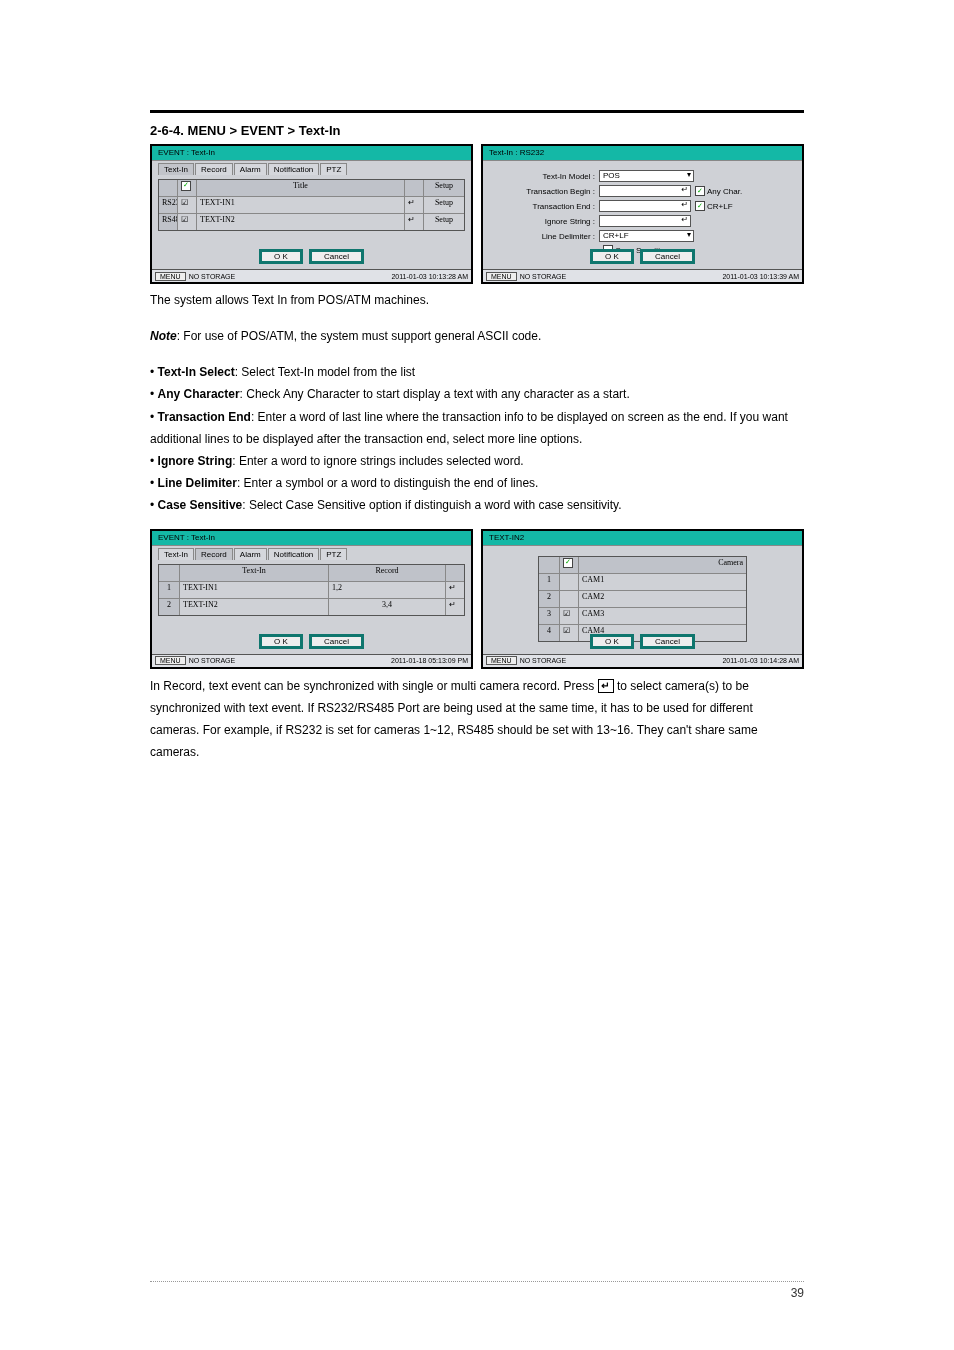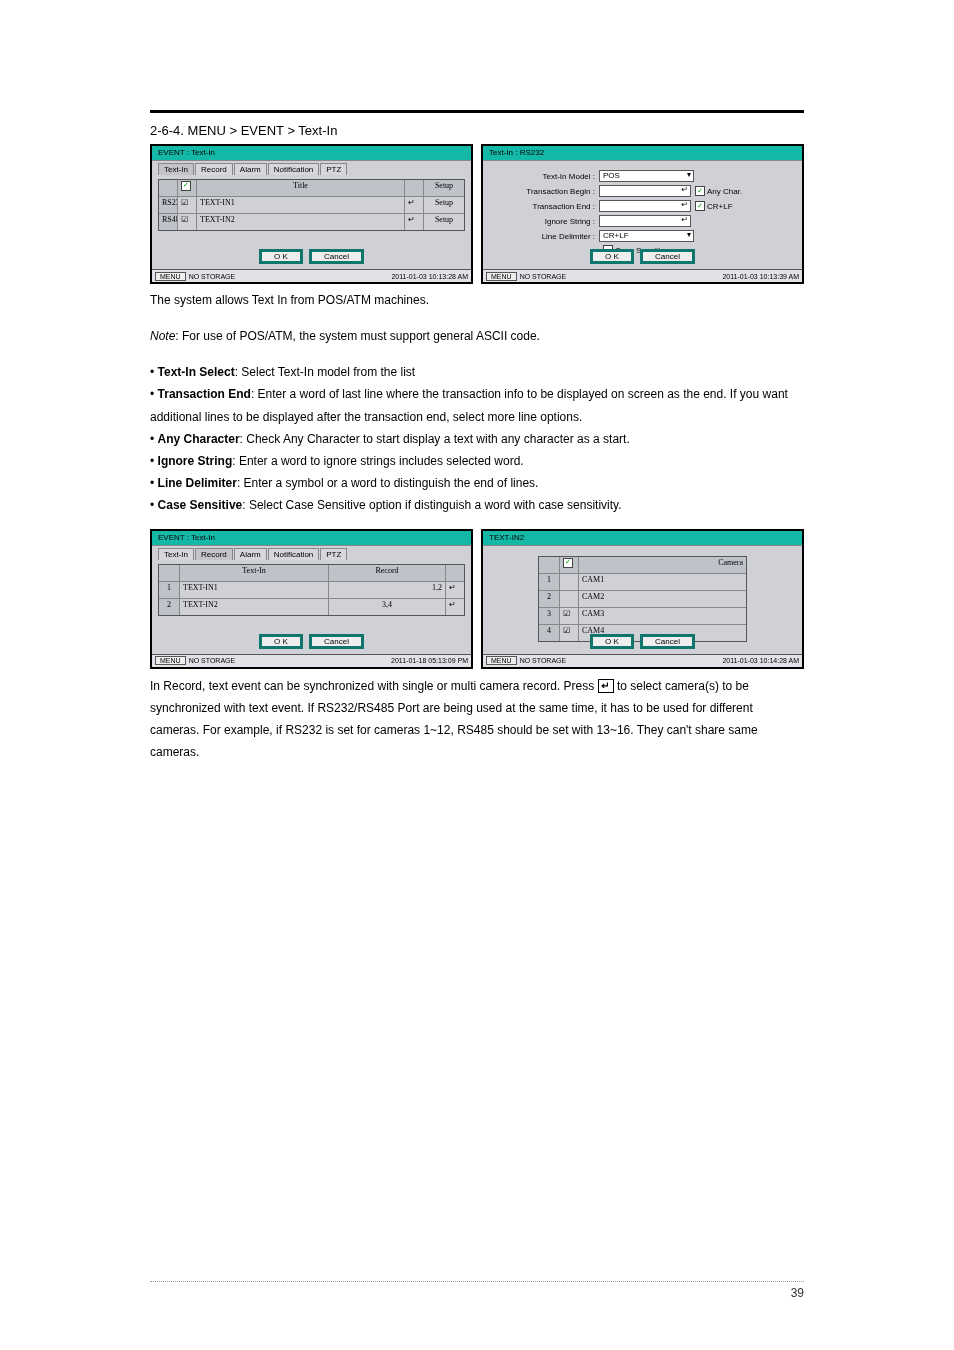--- a/index.html
+++ b/index.html
@@ -15,21 +15,21 @@
     box-sizing: border-box;
     position: relative;
     min-height: 1350px;
   }
   .top-rule {
     border-top: 3px solid #000;
     margin-bottom: 10px;
   }
   .heading {
     font-size: 13px;
-    font-weight: normal;
+    font-weight: bold;
     margin: 8px 0 6px 0;
   }
   .shotpair {
     display: flex;
     gap: 8px;
     margin-bottom: 6px;
   }
   .shot {
     border: 2px solid #000;
     background: #cfd1d6;
@@ -158,21 +158,21 @@
     line-height: 1.8;
     margin: 4px 0 14px 0;
   }
   .note {
     font-size: 12px;
     line-height: 1.8;
     margin: 0 0 14px 0;
   }
   .note b.it {
     font-style: italic;
-    font-weight: normal;
+    font-weight: bold;
   }
   .bullet {
     font-size: 12px;
     line-height: 1.85;
     margin: 0;
   }
   .bullet .dot {
     font-family: Arial;
   }
   .after-shots {
@@ -311,22 +311,22 @@
     </div>
   </div>
 
   <p class="caption">The system allows Text In from POS/ATM machines.</p>
 
   <p class="note">
     <b class="it">Note</b><span>: For use of POS/ATM, the system must support general ASCII code.</span>
   </p>
 
   <p class="bullet"><span class="dot">• </span><b>Text-In Select</b><span>: Select Text-In model from the list</span></p>
+  <p class="bullet"><span class="dot">• </span><b>Any Character</b><span>: Check Any Character to start display a text with any character as a start.</span></p>
   <p class="bullet"><span class="dot">• </span><b>Transaction End</b><span>: Enter a word of last line where the transaction info to be displayed on screen as the end. If you want additional lines to be displayed after the transaction end, select more line options.</span></p>
-  <p class="bullet"><span class="dot">• </span><b>Any Character</b><span>: Check Any Character to start display a text with any character as a start.</span></p>
   <p class="bullet"><span class="dot">• </span><b>Ignore String</b><span>: Enter a word to ignore strings includes selected word.</span></p>
   <p class="bullet"><span class="dot">• </span><b>Line Delimiter</b><span>: Enter a symbol or a word to distinguish the end of lines.</span></p>
   <p class="bullet" style="margin-bottom:12px;"><span class="dot">• </span><b>Case Sensitive</b><span>: Select Case Sensitive option if distinguish a word with case sensitivity.</span></p>
 
   <div class="shotpair">
 
     <div class="shot">
       <div class="titlebar">EVENT : Text-In</div>
       <div class="tabs" style="margin-left:6px;">
         <span>Text-In</span>
@@ -338,21 +338,21 @@
       <div class="tbl">
         <div class="row">
           <div class="cell" style="width:14px;"></div>
           <div class="cell" style="flex:1;text-align:center;">Text-In</div>
           <div class="cell" style="width:110px;text-align:center;">Record</div>
           <div class="cell" style="width:12px;"></div>
         </div>
         <div class="row">
           <div class="cell" style="width:14px;background:#bfc2c9;text-align:center;">1</div>
           <div class="cell" style="flex:1;">TEXT-IN1</div>
-          <div class="cell" style="width:110px;text-align:right;">1,2</div>
+          <div class="cell" style="width:110px;text-align:left;">1,2</div>
           <div class="cell" style="width:12px;">↵</div>
         </div>
         <div class="row">
           <div class="cell" style="width:14px;background:#bfc2c9;text-align:center;">2</div>
           <div class="cell" style="flex:1;">TEXT-IN2</div>
           <div class="cell" style="width:110px;text-align:center;">3,4</div>
           <div class="cell" style="width:12px;">↵</div>
         </div>
       </div>
       <div class="btnrow">

